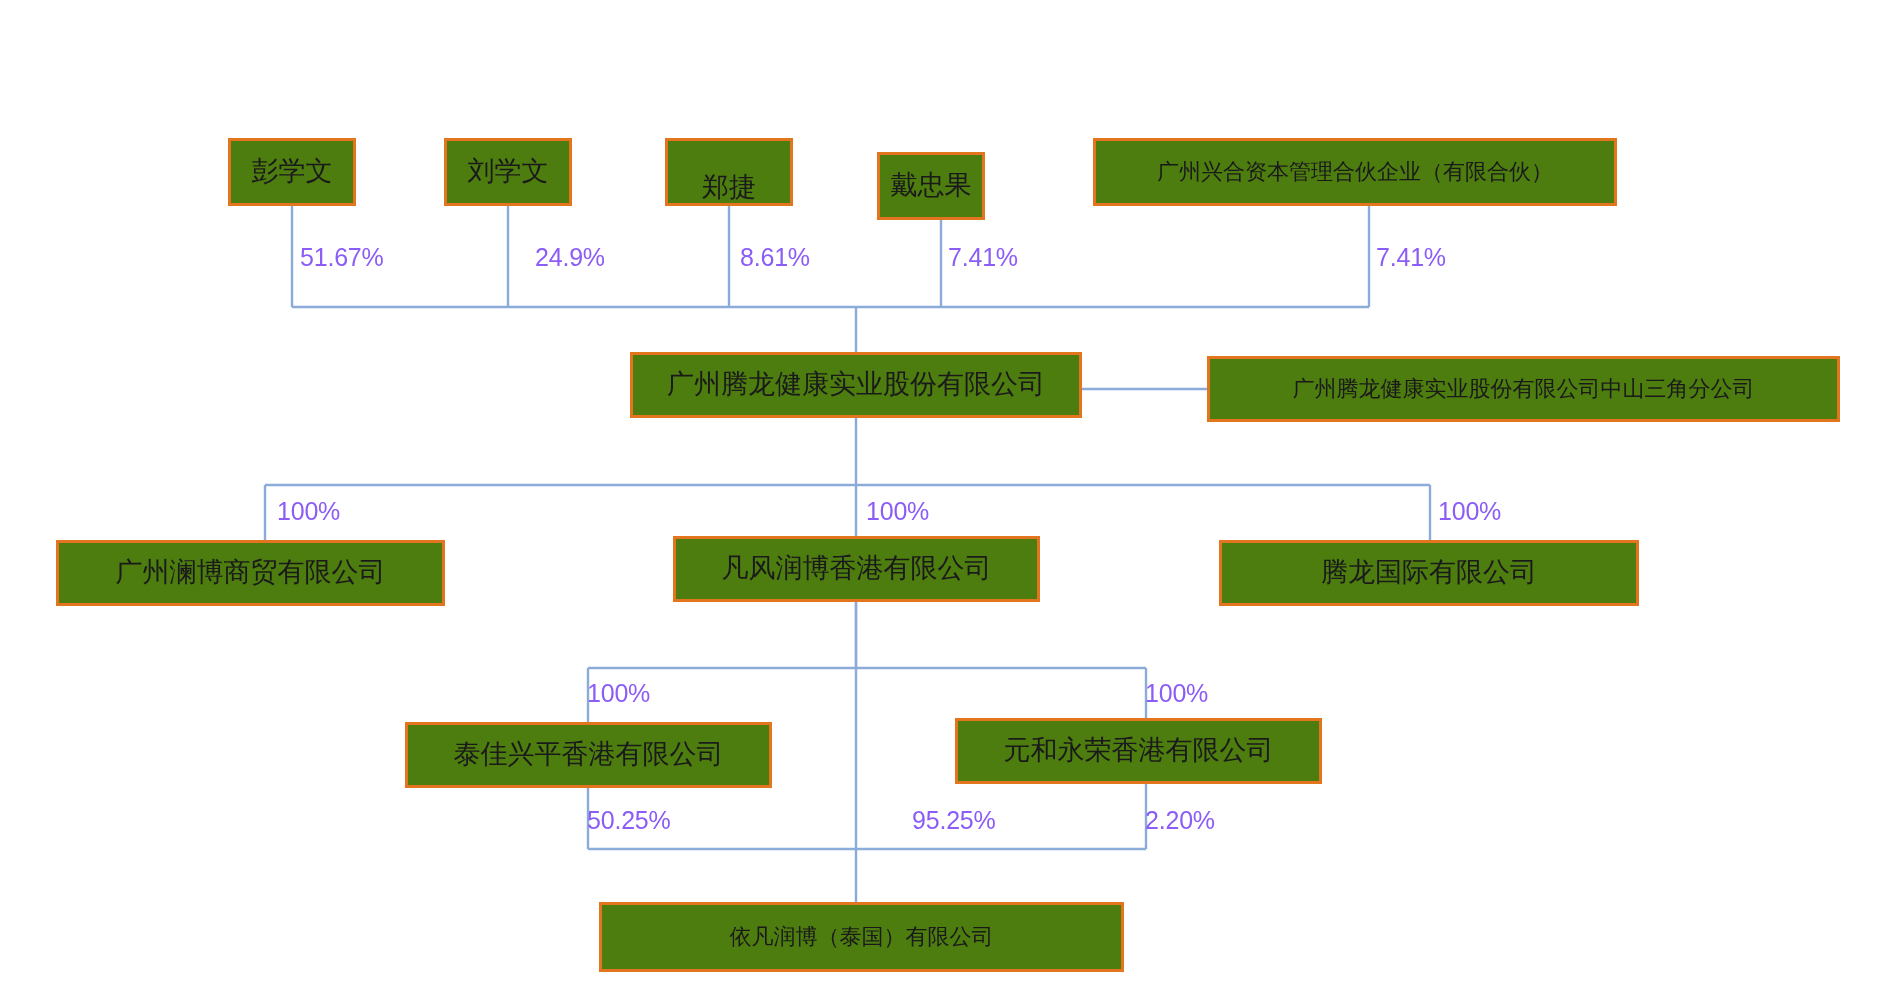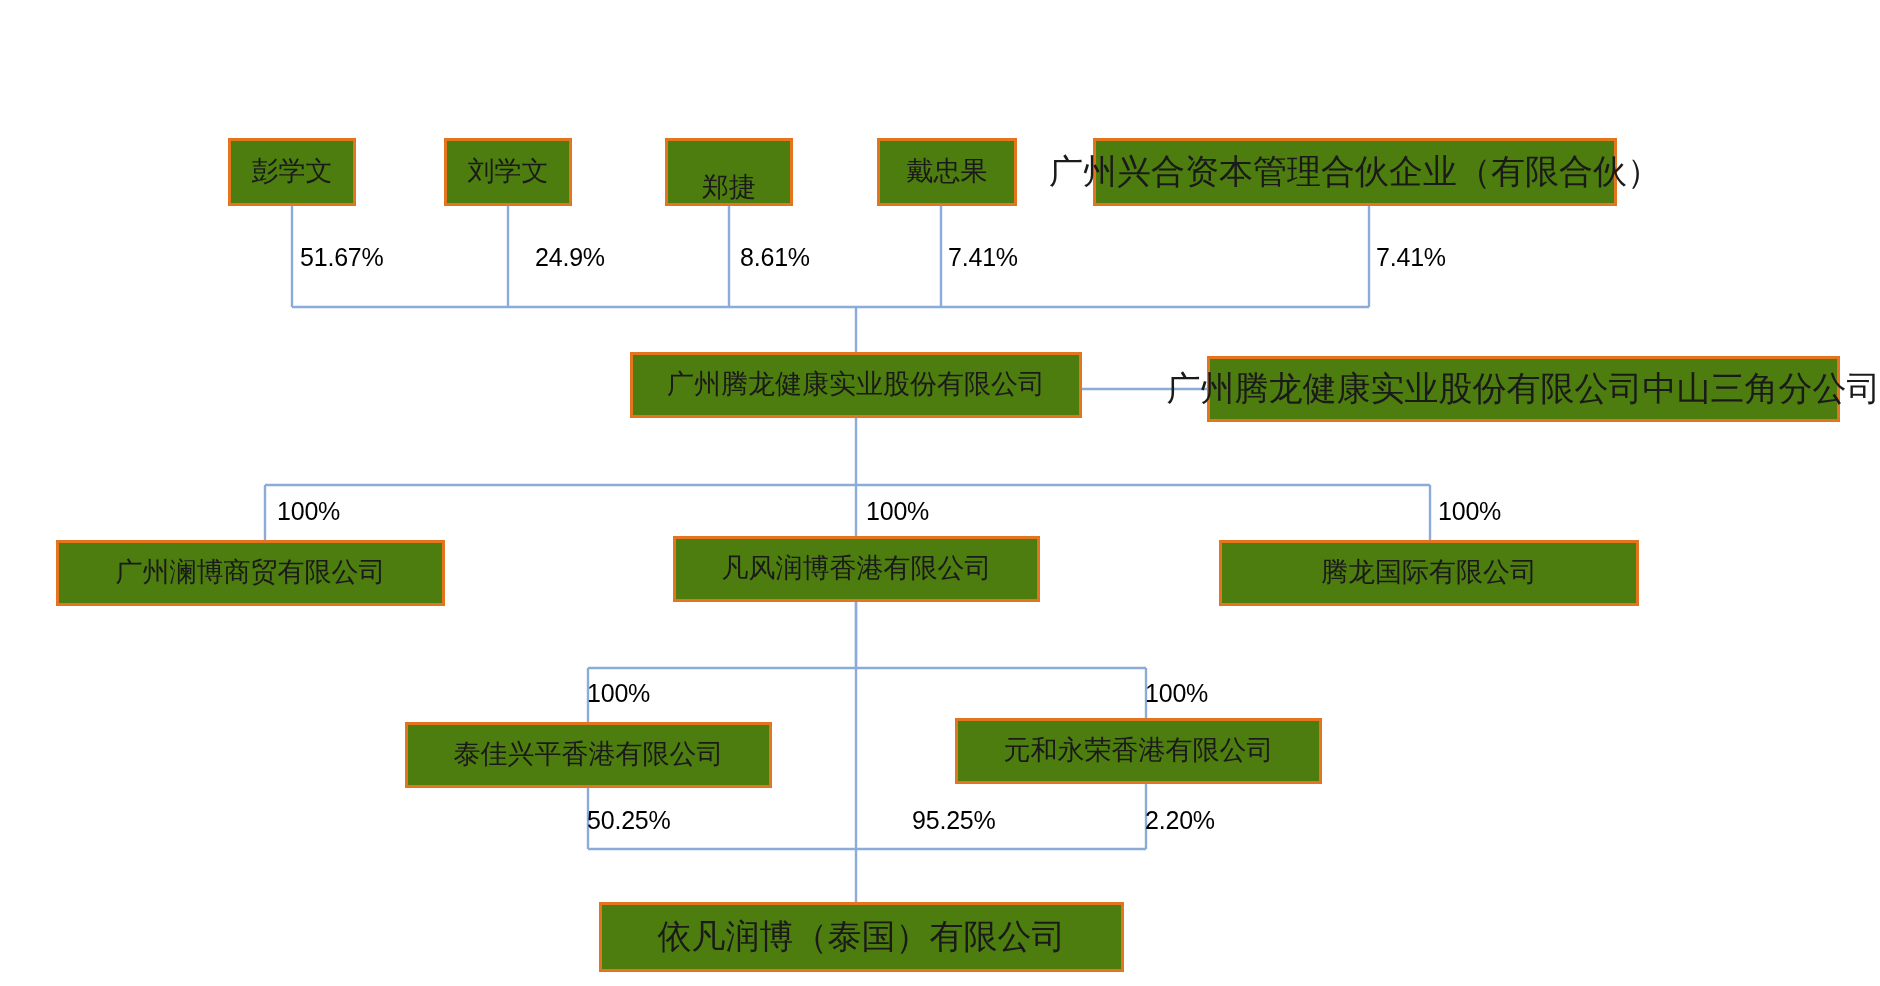--- a/index.html
+++ b/index.html
@@ -44,27 +44,27 @@
     align-items: center;
     justify-content: center;
     color: #1a1a1a;
     font-size: 27px;
     line-height: 1.15;
     text-align: center;
     font-family: "Liberation Serif", "DejaVu Serif", serif;
     white-space: nowrap;
   }
   .node.small {
-    font-size: 34px;
+    font-size: 22px;
   }
   .edge-label {
     position: absolute;
     font-size: 25px;
     line-height: 28px;
-    color: #000000;
+    color: #8b5cf6;
     font-family: "Liberation Sans", "DejaVu Sans", sans-serif;
     white-space: nowrap;
     letter-spacing: -0.2px;
   }
 </style>
 </head>
 <body>
 
 <div id="page">
 
@@ -96,21 +96,21 @@
   <div id="nodes-layer">
       <div class="node" style="left: 228px; top: 138px; width: 128px; height: 68px; border-color: rgb(226, 117, 30);">
         <span>彭学文</span>
       </div>
       <div class="node" style="left: 444px; top: 138px; width: 128px; height: 68px; border-color: rgb(226, 117, 30);">
         <span>刘学文</span>
       </div>
       <div class="node" style="left: 665px; top: 138px; width: 128px; height: 68px; border-color: rgb(226, 117, 30); align-items: flex-end;">
         <span>郑捷</span>
       </div>
-      <div class="node" style="left: 877px; top: 138px; width: 140px; height: 68px; border-color: rgb(226, 117, 30);">
+      <div class="node" style="left: 877px; top: 152px; width: 108px; height: 68px; border-color: rgb(226, 117, 30);">
         <span>戴忠果</span>
       </div>
       <div class="node small" style="left: 1093px; top: 138px; width: 524px; height: 68px; border-color: rgb(226, 117, 30);">
         <span>广州兴合资本管理合伙企业（有限合伙）</span>
       </div>
       <div class="node" style="left: 630px; top: 352px; width: 452px; height: 66px; border-color: rgb(226, 117, 30);">
         <span>广州腾龙健康实业股份有限公司</span>
       </div>
       <div class="node small" style="left: 1207px; top: 356px; width: 633px; height: 66px; border-color: rgb(226, 117, 30); text-align: right;">
         <span>广州腾龙健康实业股份有限公司中山三角分公司</span>

